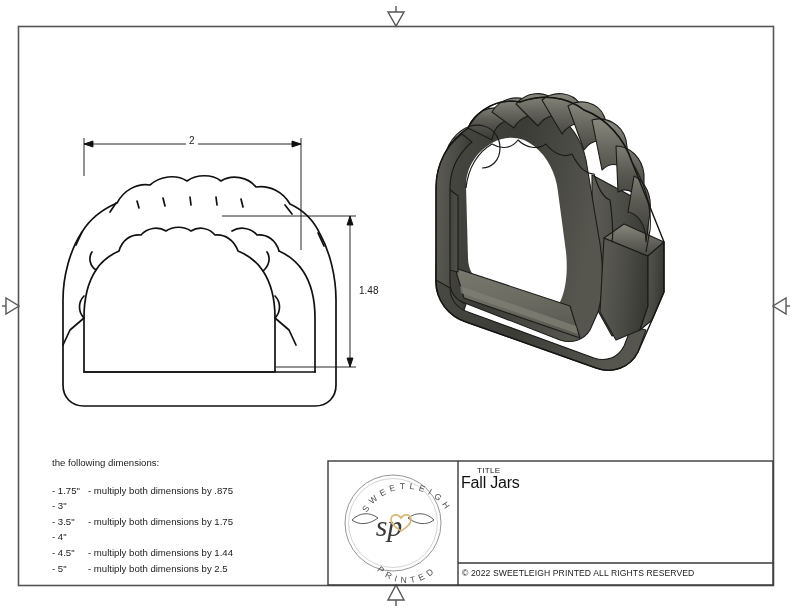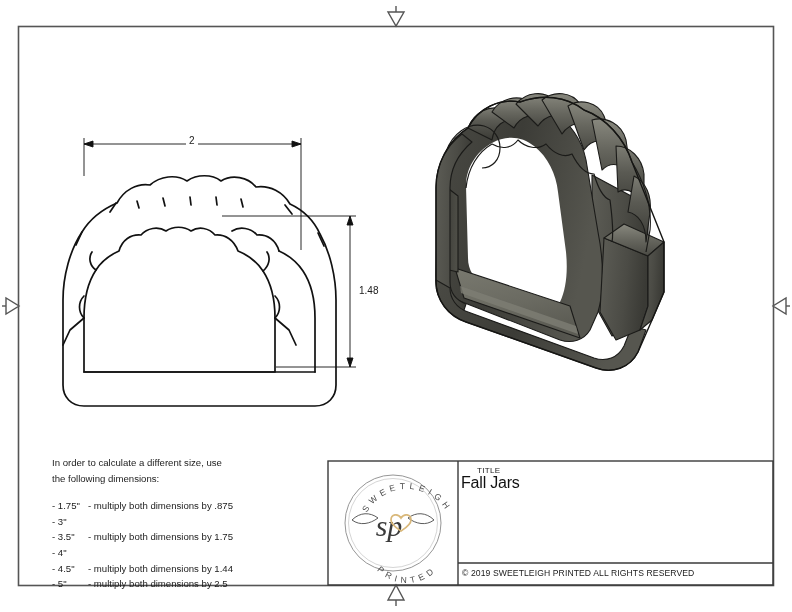--- a/index.html
+++ b/index.html
@@ -406,21 +406,20 @@
         <textPath href="#arcBottom" startOffset="50%" text-anchor="middle">PRINTED</textPath>
       </text>
     </g>
   </svg>
 
   <div class="dim-text" id="dim-width-text">2</div>
   <div class="dim-text" id="dim-height-text">1.48</div>
 
   <div id="notes-block">
     <div class="note-head">
-      <div>In order to calculate a different size, use</div>
       <div>the following dimensions:</div>
     </div>
     <div id="mult-list">
       <div class="mult-row">
         <span class="sz">- 1.75"</span><span>- multiply both dimensions by .875</span>
       </div>
       <div class="mult-row">
         <span class="sz">- 3"</span>
       </div>
       <div class="mult-row">
@@ -433,15 +432,15 @@
         <span class="sz">- 4.5"</span><span>- multiply both dimensions by 1.44</span>
       </div>
       <div class="mult-row">
         <span class="sz">- 5"</span><span>- multiply both dimensions by 2.5</span>
       </div>
     </div>
   </div>
 
   <div id="title-label">TITLE</div>
   <div id="title-value">Fall Jars</div>
-  <div id="copyright-line">© 2019  SWEETLEIGH PRINTED  ALL RIGHTS RESERVED</div>
+  <div id="copyright-line">© 2022  SWEETLEIGH PRINTED  ALL RIGHTS RESERVED</div>
 
 </div>
 
 </body></html>

